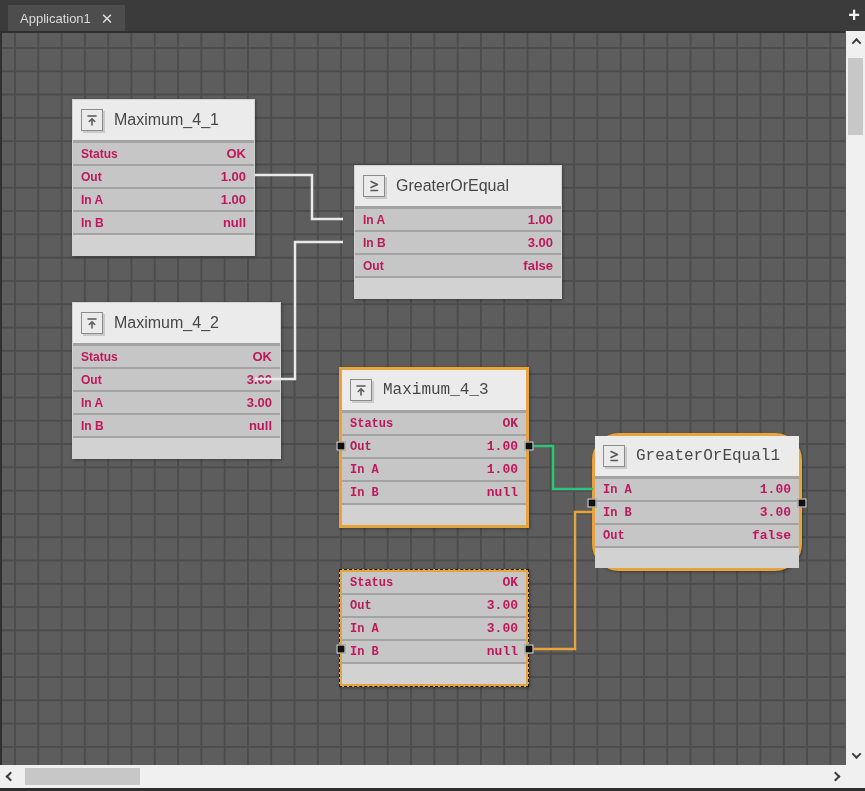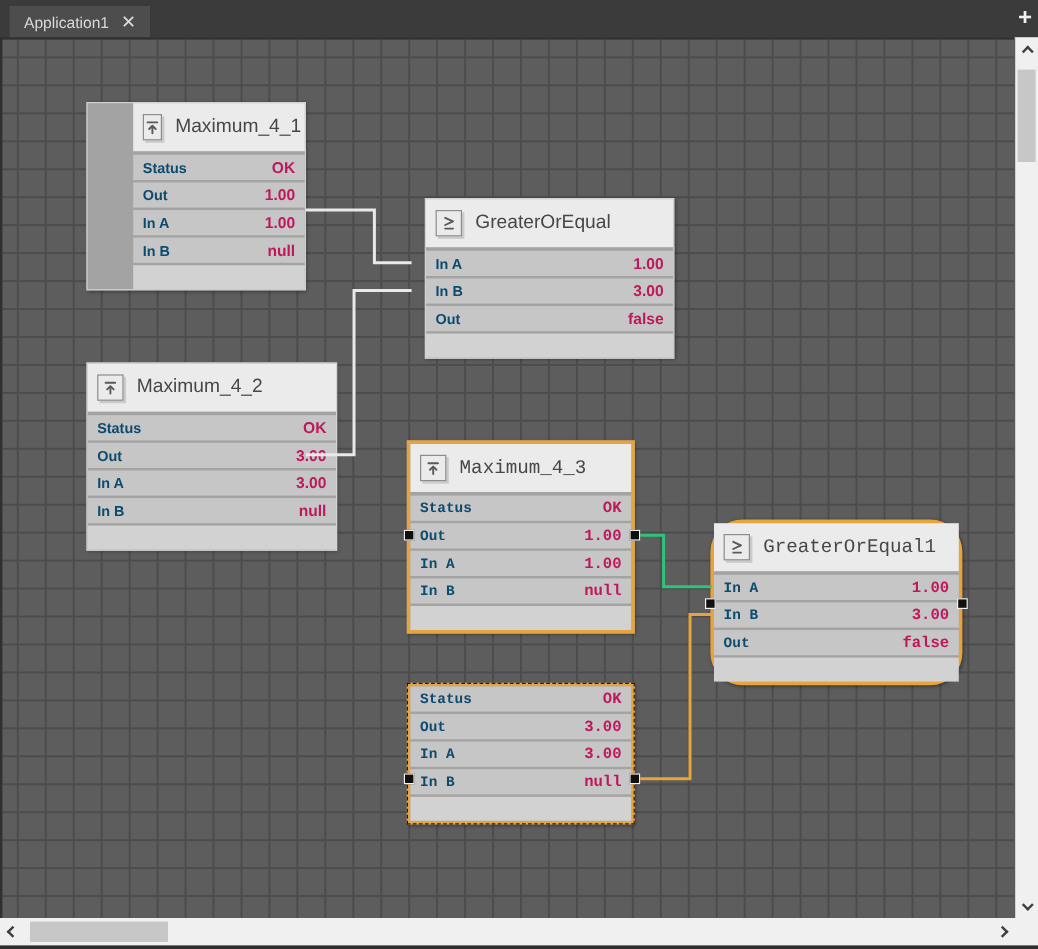--- a/index.html
+++ b/index.html
@@ -33,21 +33,21 @@
   .node.ants::after { content:""; position:absolute; inset:-3px; border:1px dashed #1c1c1c; pointer-events:none; }
   .node-header { background:#ebebeb; height:40px; display:flex; align-items:center;
                  gap:11px; padding:0 8px; margin-bottom:3px; }
   .icon-box { width:22px; height:22px; border:1px solid #8c8c8c; display:flex;
               align-items:center; justify-content:center; background:#ebebeb;
               box-shadow:2px 2px 0 rgba(140,140,140,.35); }
   .icon-box svg { stroke:#5a5a5a; stroke-width:1.6; fill:none; stroke-linecap:round; stroke-linejoin:round; }
   .node-title { color:#474747; font-size:16px; }
   .node-row { background:#c6c6c6; height:21px; display:flex; align-items:center;
               justify-content:space-between; padding:0 8px; margin-bottom:2px; }
-  .row-label { color:#0c4a6e; font-size:12px; font-weight:bold; }
+  .row-label { color:#be185d; font-size:12px; font-weight:bold; }
   .row-value { color:#be185d; font-size:13px; font-weight:bold; }
   .node-footer { background:#d2d2d2; height:20px; }
 
   
   svg.wires { position:absolute; left:0; top:0; width:845px; height:734px; pointer-events:none; }
   svg.wires polyline { fill:none; stroke-width:2.5; pointer-events:stroke; }
   .wire-white { stroke:#e9e9e9; }
   .wire-green { stroke:#2fc27a; }
   .wire-orange { stroke:#e7a33c; }
   .handle { position:absolute; width:9px; height:9px; background:#101010;
@@ -75,21 +75,21 @@
 <div class="tabbar">
   <div class="tab">
     <span class="tab-label">Application1</span>
     <span class="tab-close">✕</span>
   </div>
   <div class="add-tab">+</div>
 </div>
 
 <div class="canvas">
 
-  <div class="node" style="left:70px;top:52px;width:183px;padding-left:38px;">
+  <div class="node" style="left:70px;top:66px;width:183px;">
     <div class="node-header">
       <span class="icon-box">
         <svg width="14" height="14" viewBox="0 0 14 14">
             <line x1="3" y1="3" x2="11" y2="3"></line>
             <line x1="7" y1="12" x2="7" y2="6.5"></line>
             <polyline points="4.3,8.5 7,5.8 9.7,8.5"></polyline>
           </svg>
       </span>
       <span class="node-title">Maximum_4_1</span>
     </div>

